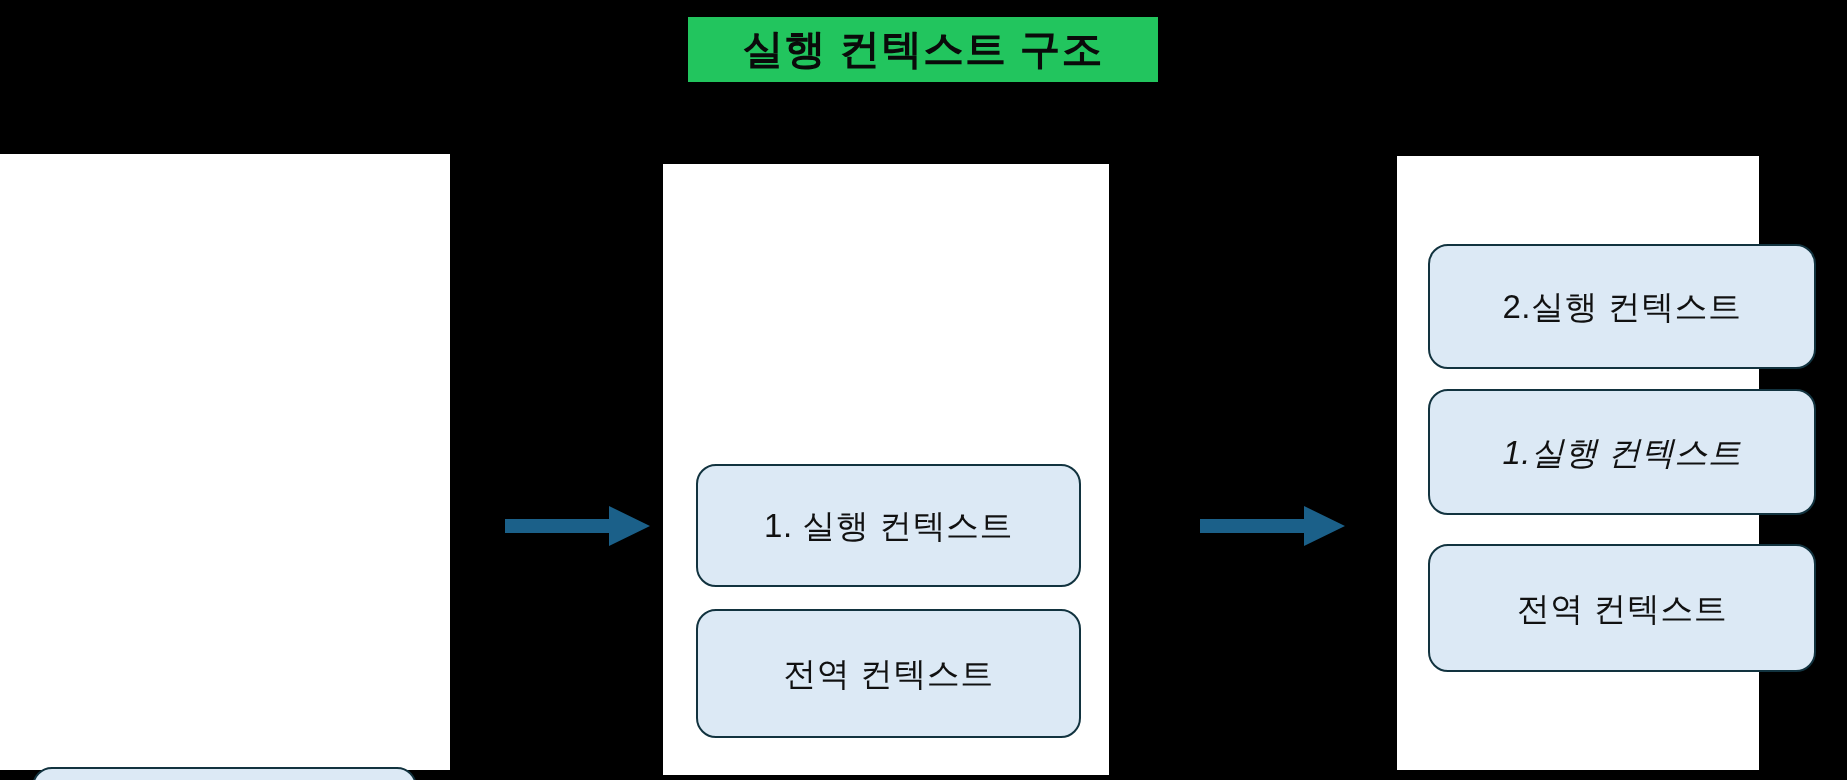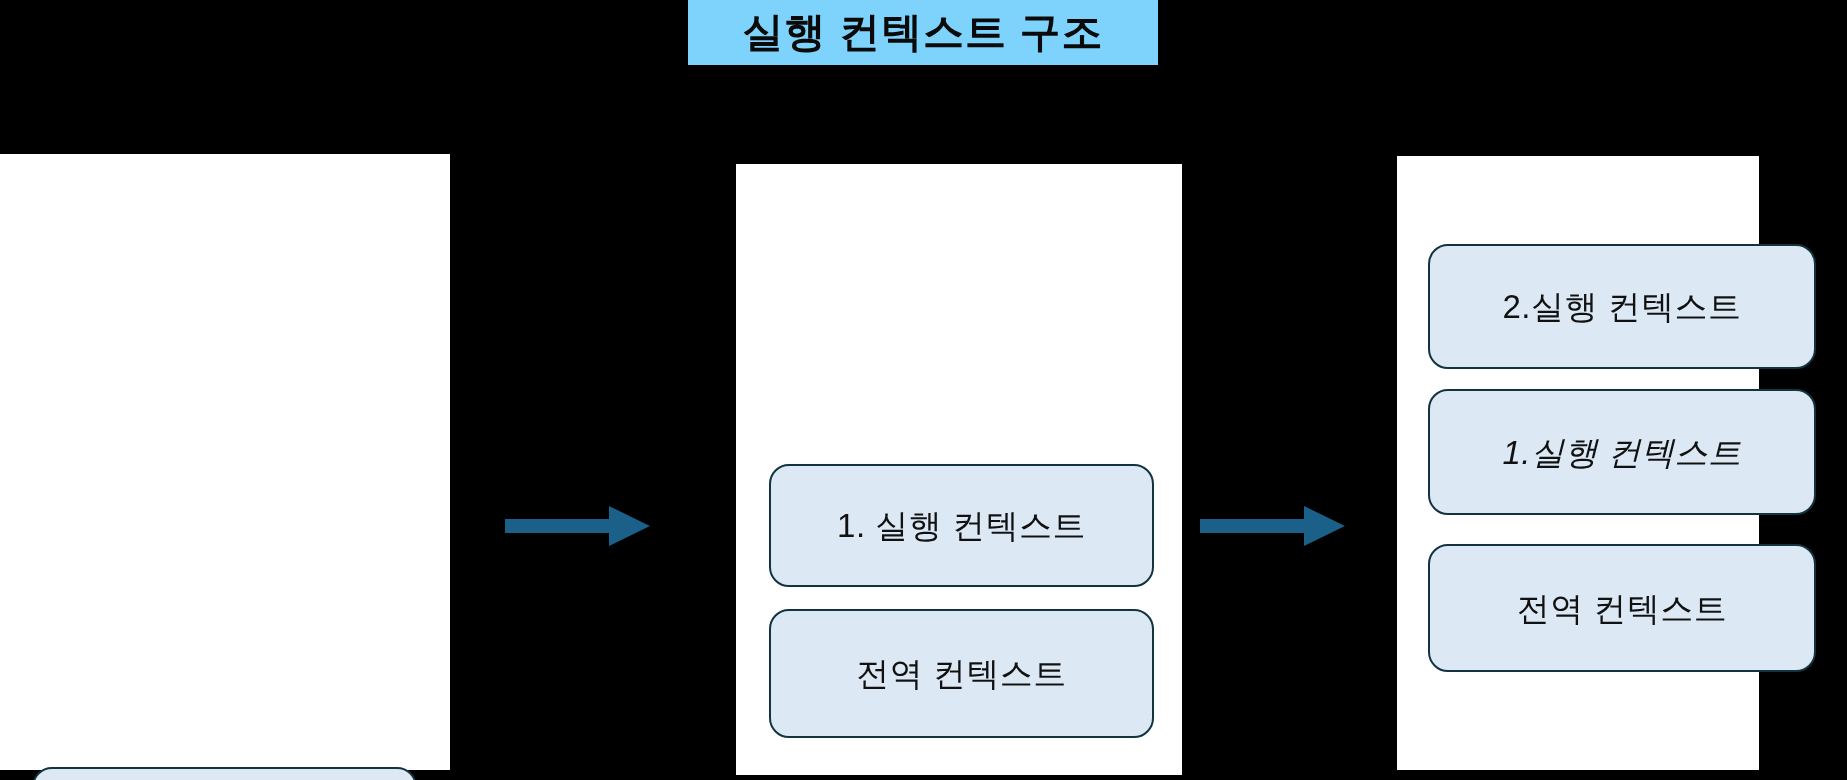--- a/index.html
+++ b/index.html
@@ -11,41 +11,41 @@
   }
   #stage {
     position:relative;
     width:1847px; height:780px;
     background:#000000;
   }
 
   
   #title-bar {
     position:absolute;
-    left:688px; top:0px;
+    left:688px; top:17px;
     width:470px; height:65px;
-    background:#7dd3fc;
+    background:#22c55e;
     display:flex; align-items:center; justify-content:center;
   }
   #title-text {
     font-size:41px;
     font-weight:bold;
     color:#0a0a0a;
     letter-spacing:1px;
     white-space:nowrap;
     line-height:1;
   }
 
   
   .panel {
     position:absolute;
     background:#ffffff;
   }
   #panel-1 { left:0px;    top:154px; width:450px; height:616px; }
-  #panel-2 { left:736px;  top:164px; width:446px; height:611px; }
+  #panel-2 { left:663px;  top:164px; width:446px; height:611px; }
   #panel-3 { left:1397px; top:156px; width:362px; height:614px; }
 
   
   .ctx-box {
     position:absolute;
     background:#dce9f5;
     border:2.6px solid #12333f;
     border-radius:20px;
     display:flex;
     align-items:center;

